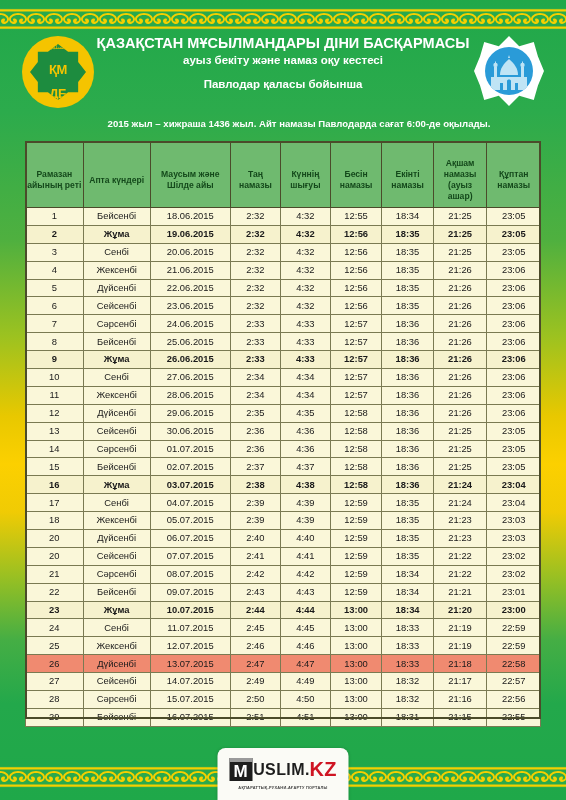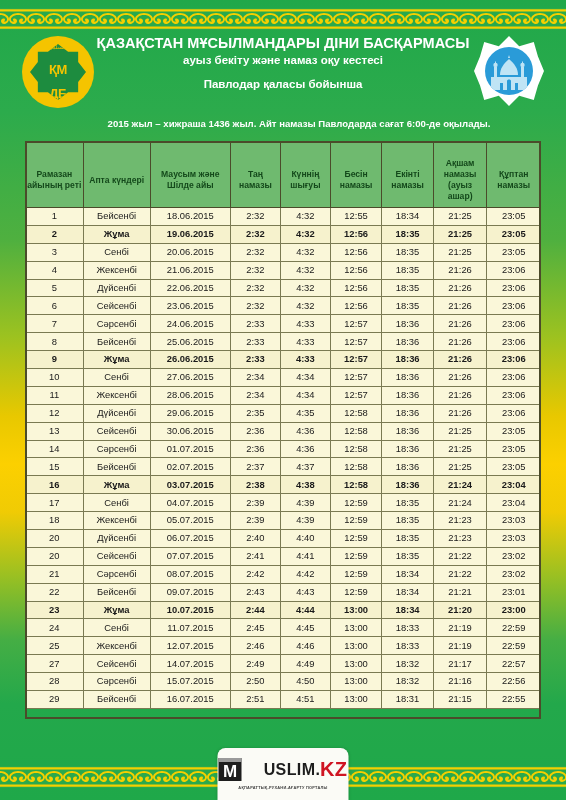--- a/index.html
+++ b/index.html
@@ -218,21 +218,21 @@
   .ml-row { display: flex; align-items: center; }
   .ml-m {
     width: 23px; height: 23px;
     background: #1d1d1d;
     color: #ffffff;
     font-size: 17px; font-weight: bold;
     display: flex; align-items: center; justify-content: center;
     border-top: 4px solid #9a9a9a;
     line-height: 1;
   }
-  .ml-uslim { font-size: 16px; font-weight: bold; color: #1d1d1d; letter-spacing: .4px; margin-left: 1px; padding-left: 21px; }
+  .ml-uslim { font-size: 16px; font-weight: bold; color: #1d1d1d; letter-spacing: .4px; margin-left: 1px; }
   .ml-dot { font-size: 16px; font-weight: bold; color: #1d1d1d; }
   .ml-kz { font-size: 20px; font-weight: bold; color: #cf1422; letter-spacing: .4px; }
   .ml-tag {
     font-size: 3.9px;
     font-weight: bold;
     color: #3c3c3c;
     letter-spacing: .25px;
     margin-top: 4px;
     text-align: center;
   }
@@ -627,20 +627,31 @@
             <td>25</td>
             <td>Жексенбі</td>
             <td>12.07.2015</td>
             <td>2:46</td>
             <td>4:46</td>
             <td>13:00</td>
             <td>18:33</td>
             <td>21:19</td>
             <td>22:59</td>
           </tr>
+          <tr class="today">
+            <td>26</td>
+            <td>Дүйсенбі</td>
+            <td>13.07.2015</td>
+            <td>2:47</td>
+            <td>4:47</td>
+            <td>13:00</td>
+            <td>18:33</td>
+            <td>21:18</td>
+            <td>22:58</td>
+          </tr>
           <tr class="">
             <td>27</td>
             <td>Сейсенбі</td>
             <td>14.07.2015</td>
             <td>2:49</td>
             <td>4:49</td>
             <td>13:00</td>
             <td>18:32</td>
             <td>21:17</td>
             <td>22:57</td>

